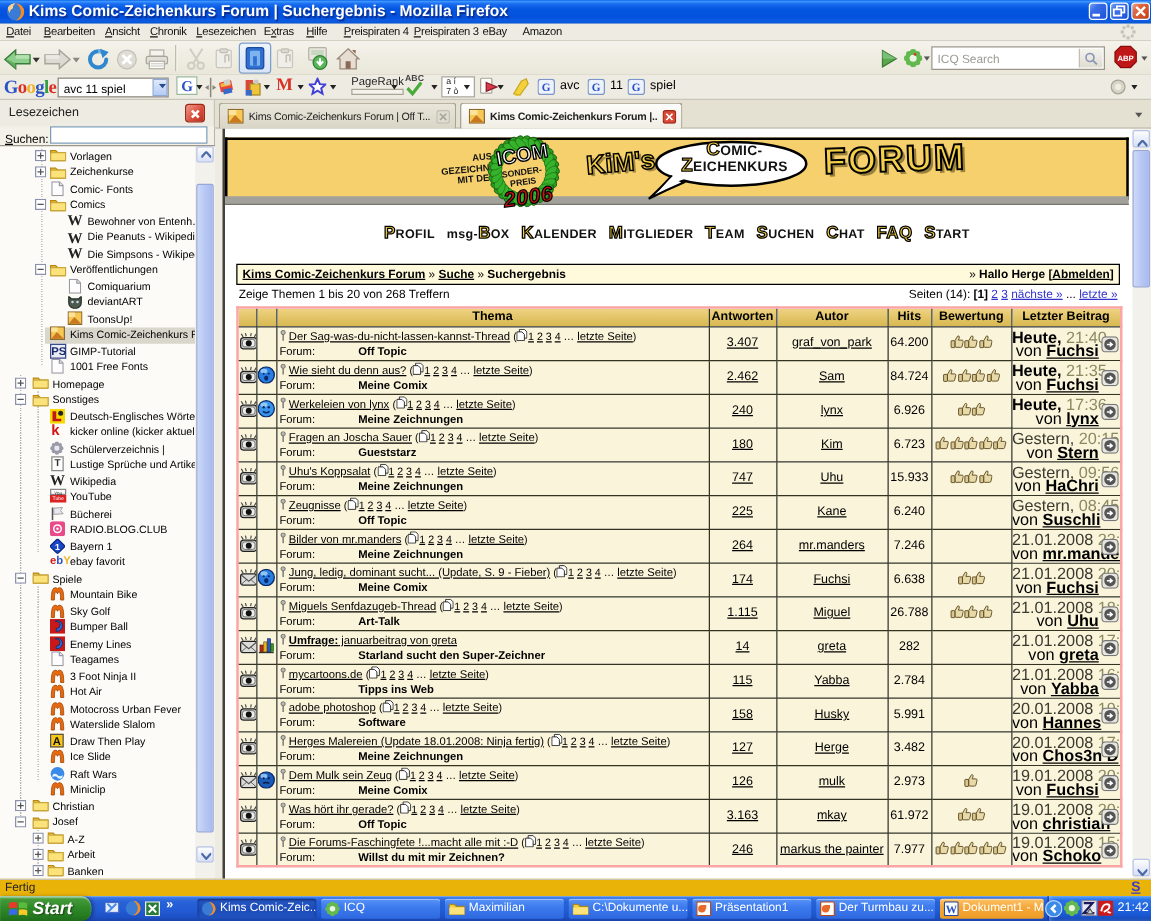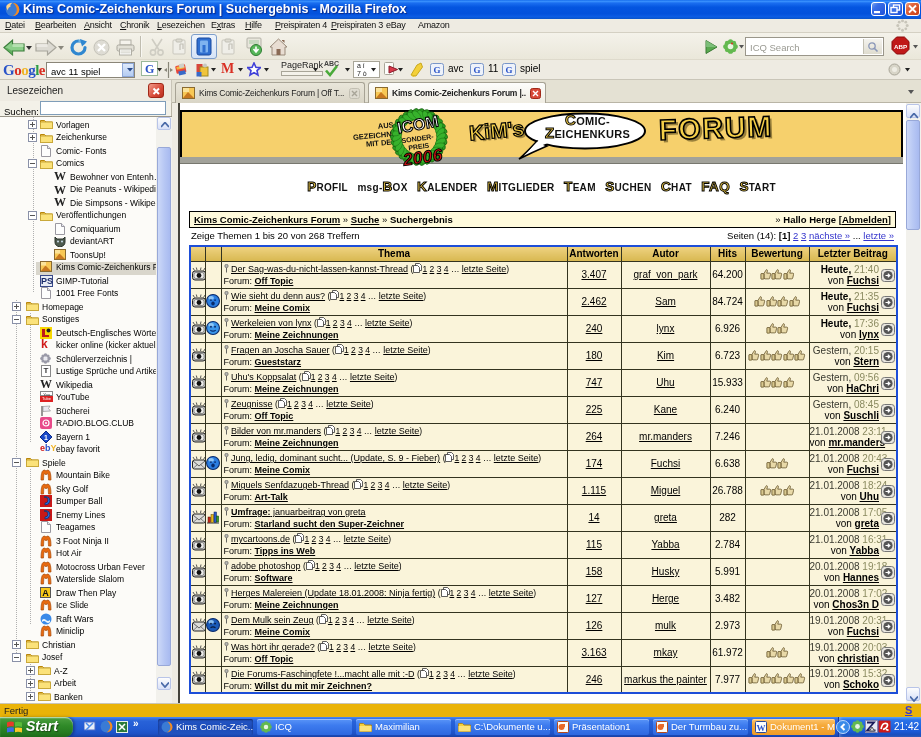--- a/index.html
+++ b/index.html
@@ -66,32 +66,32 @@
 .bl { color:#3333cc; text-decoration:underline; }
 .pgi svg { vertical-align:-1px; }
 .small2 { font-size:8.5px; }
 .forumline { font-size:9px; }
 .ulink { font-weight:bold; text-decoration:underline; color:#000; }
 .nowrap { white-space:nowrap; }
 #crumb { position:absolute; left:9px; top:108px; width:707px; height:17px; background:#fffadc; border:1px solid #000; font-size:9.5px; }
 #zeile { position:absolute; left:9px; top:124px; width:707px; height:16px; font-size:9.5px; color:#000; }
 #ftable { position:absolute; left:9px; top:142px; border-collapse:collapse; table-layout:fixed; font-size:10px; width:707px; }
 #ftable td, #ftable th { border:1px solid #33331f; overflow:hidden; padding:0; white-space:nowrap; }
-#ftable { border:2px solid #1d4ed8; }
+#ftable { border:2px solid #fca5a5; }
 #ftable th { height:13px; background:linear-gradient(#eed281,#d8b851); font-size:10px; }
 #ftable td { height:26px; max-height:26px; background:#faf4da; }
 #ftable tr { height:27px; }
 #ftable tr:first-child { height:15px; }
 .tc { text-align:center; }
 .thema { padding:1px 0 0 2px !important; line-height:12px; font-size:9px; }
 .tlink { color:#000; text-decoration:underline; }
 .small { font-size:9px;margin-top:37px; }
-.flink { color:#000; text-decoration:underline; font-weight:bold; }
+.flink { color:#000; font-weight:bold;margin-left:32px; }
 .num { color:#000; text-decoration:underline;margin-top:11px; }
-.lb { position:relative; font-size:10px; text-align:right; padding-right:17px !important; padding-left:1px; line-height:11px; }
+.lb { position:relative; font-size:13px; text-align:right; padding-right:17px !important; padding-left:1px; line-height:11px; }
 .lb .go { position:absolute; right:1px; top:7px; }
 .gray { color:#8a8a60; }
 .datec { color:#3a3a30; }
 
 
 #statusbar { left:0; top:703px; width:921px; height:14px; background:#eab308; border-top:1px solid #c9c5b8; font-size:9.5px; color:#222; }
 
 
 #taskbar { left:0; top:717px; width:921px; height:20px;
   background:linear-gradient(180deg,#4b8cf5 0%,#3671e0 9%,#2862d8 22%,#215ad3 60%,#1d50c4 85%,#1941a5 100%); }

